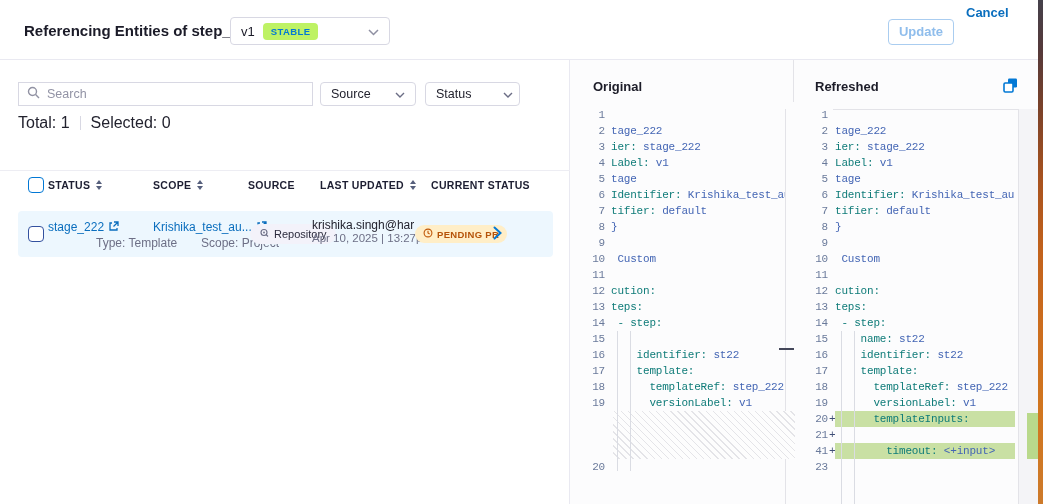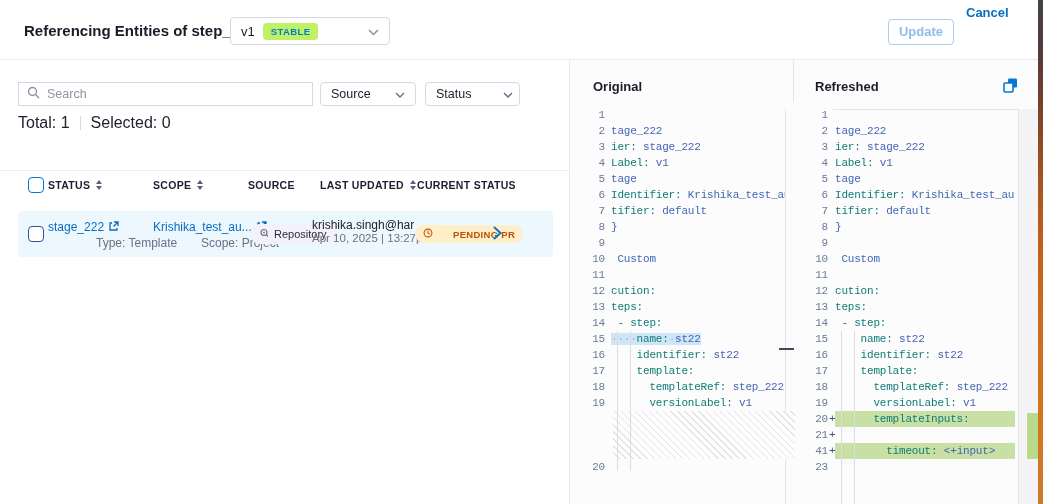--- a/index.html
+++ b/index.html
@@ -43,21 +43,21 @@
   .cell-main { font-size:12px; font-weight:400; }
   .link { color:#0a6ebe; }
   .sub { font-size:12px; color:#6d6f86;margin-left:48px; }
   .c-entity { position:absolute; left:30px; top:7px; }
   .c-scope { position:absolute; left:135px; top:7px; }
   .linkline { display:flex; align-items:center; gap:4px; }
   .badge-src { position:absolute; left:232px; top:13px; height:20px; border-radius:10px; background:#f3f2fa; display:flex; align-items:center; gap:4px; padding:0 9px; font-size:11px; color:#2b2b3d; }
   .c-updated { position:absolute; left:294px; top:7px; width:102px; }
   .c-updated .who { font-size:12px; color:#22222e; white-space:nowrap; overflow:hidden; }
   .c-updated .when { font-size:11.5px; color:#6d6f86; white-space:nowrap; }
-  .badge-status { position:absolute; left:397px; top:14px; height:18px; border-radius:9px; background:#ffeec7; color:#b55309; font-size:9.5px; font-weight:700; letter-spacing:.3px; display:flex; align-items:center; gap:20px; padding:0 8px; }
+  .badge-status { position:absolute; left:397px; top:14px; height:18px; border-radius:9px; background:#ffeec7; color:#b55309; font-size:9.5px; font-weight:700; letter-spacing:.3px; display:flex; align-items:center; gap:4px; padding:0 8px; }
   .row-chev { position:absolute; left:475px; top:15px; }
 
   
   .right { position:absolute; left:570px; top:60px; width:473px; height:444px; background:#fcfcfd; }
   .pane-title { position:absolute; top:19px; font-size:13px; font-weight:700; color:#1c1c28; }
   .pt-orig { left:23px; }
   .pt-refr { left:245px; }
   .pane-div { position:absolute; left:223px; top:0; height:42px; width:1px; background:#e3e3e8; }
   .copy-btn { position:absolute; left:432px; top:17px; width:18px; height:18px; cursor:pointer; }
 
@@ -168,21 +168,21 @@
     <div class="col" style="left:248px">
       <span>SOURCE</span>
     </div>
     <div class="col" style="left:320px">
       <span>LAST UPDATED</span>
       <span class="sort">
           <i class="up"></i>
           <i class="dn"></i>
         </span>
     </div>
-    <div class="col" style="left:417px">
+    <div class="col" style="left:431px">
       <span>CURRENT STATUS</span>
     </div>
 
     <div class="row">
       <span class="cb cb-row"></span>
       <div class="c-entity">
         <div class="linkline">
           <span class="cell-main link">stage_222</span>
           <span>
             <svg width="11" height="11" viewBox="0 0 11 11">
@@ -321,21 +321,20 @@
           <span class="txt"><span class="inner"><span class="seg-k">teps:</span></span></span>
         </div>
         <div class="cl">
           <span class="ln">14</span>
           <span class="pl"></span>
           <span class="txt"><span class="inner"><span class="seg-k"> - step:</span></span></span>
         </div>
         <div class="cl changed">
           <span class="ln">15</span>
           <span class="pl"></span>
-          <span class="txt"><span class="inner"><span class="seg-w">····</span><span class="seg-k">name:</span><span class="seg-w">·</span><span class="seg-v">st22</span></span></span>
         </div>
         <div class="cl">
           <span class="ln">16</span>
           <span class="pl"></span>
           <span class="txt"><span class="inner"><span class="seg-k">    identifier:</span><span class="seg-v"> st22</span></span></span>
         </div>
         <div class="cl">
           <span class="ln">17</span>
           <span class="pl"></span>
           <span class="txt"><span class="inner"><span class="seg-k">    template:</span></span></span>

